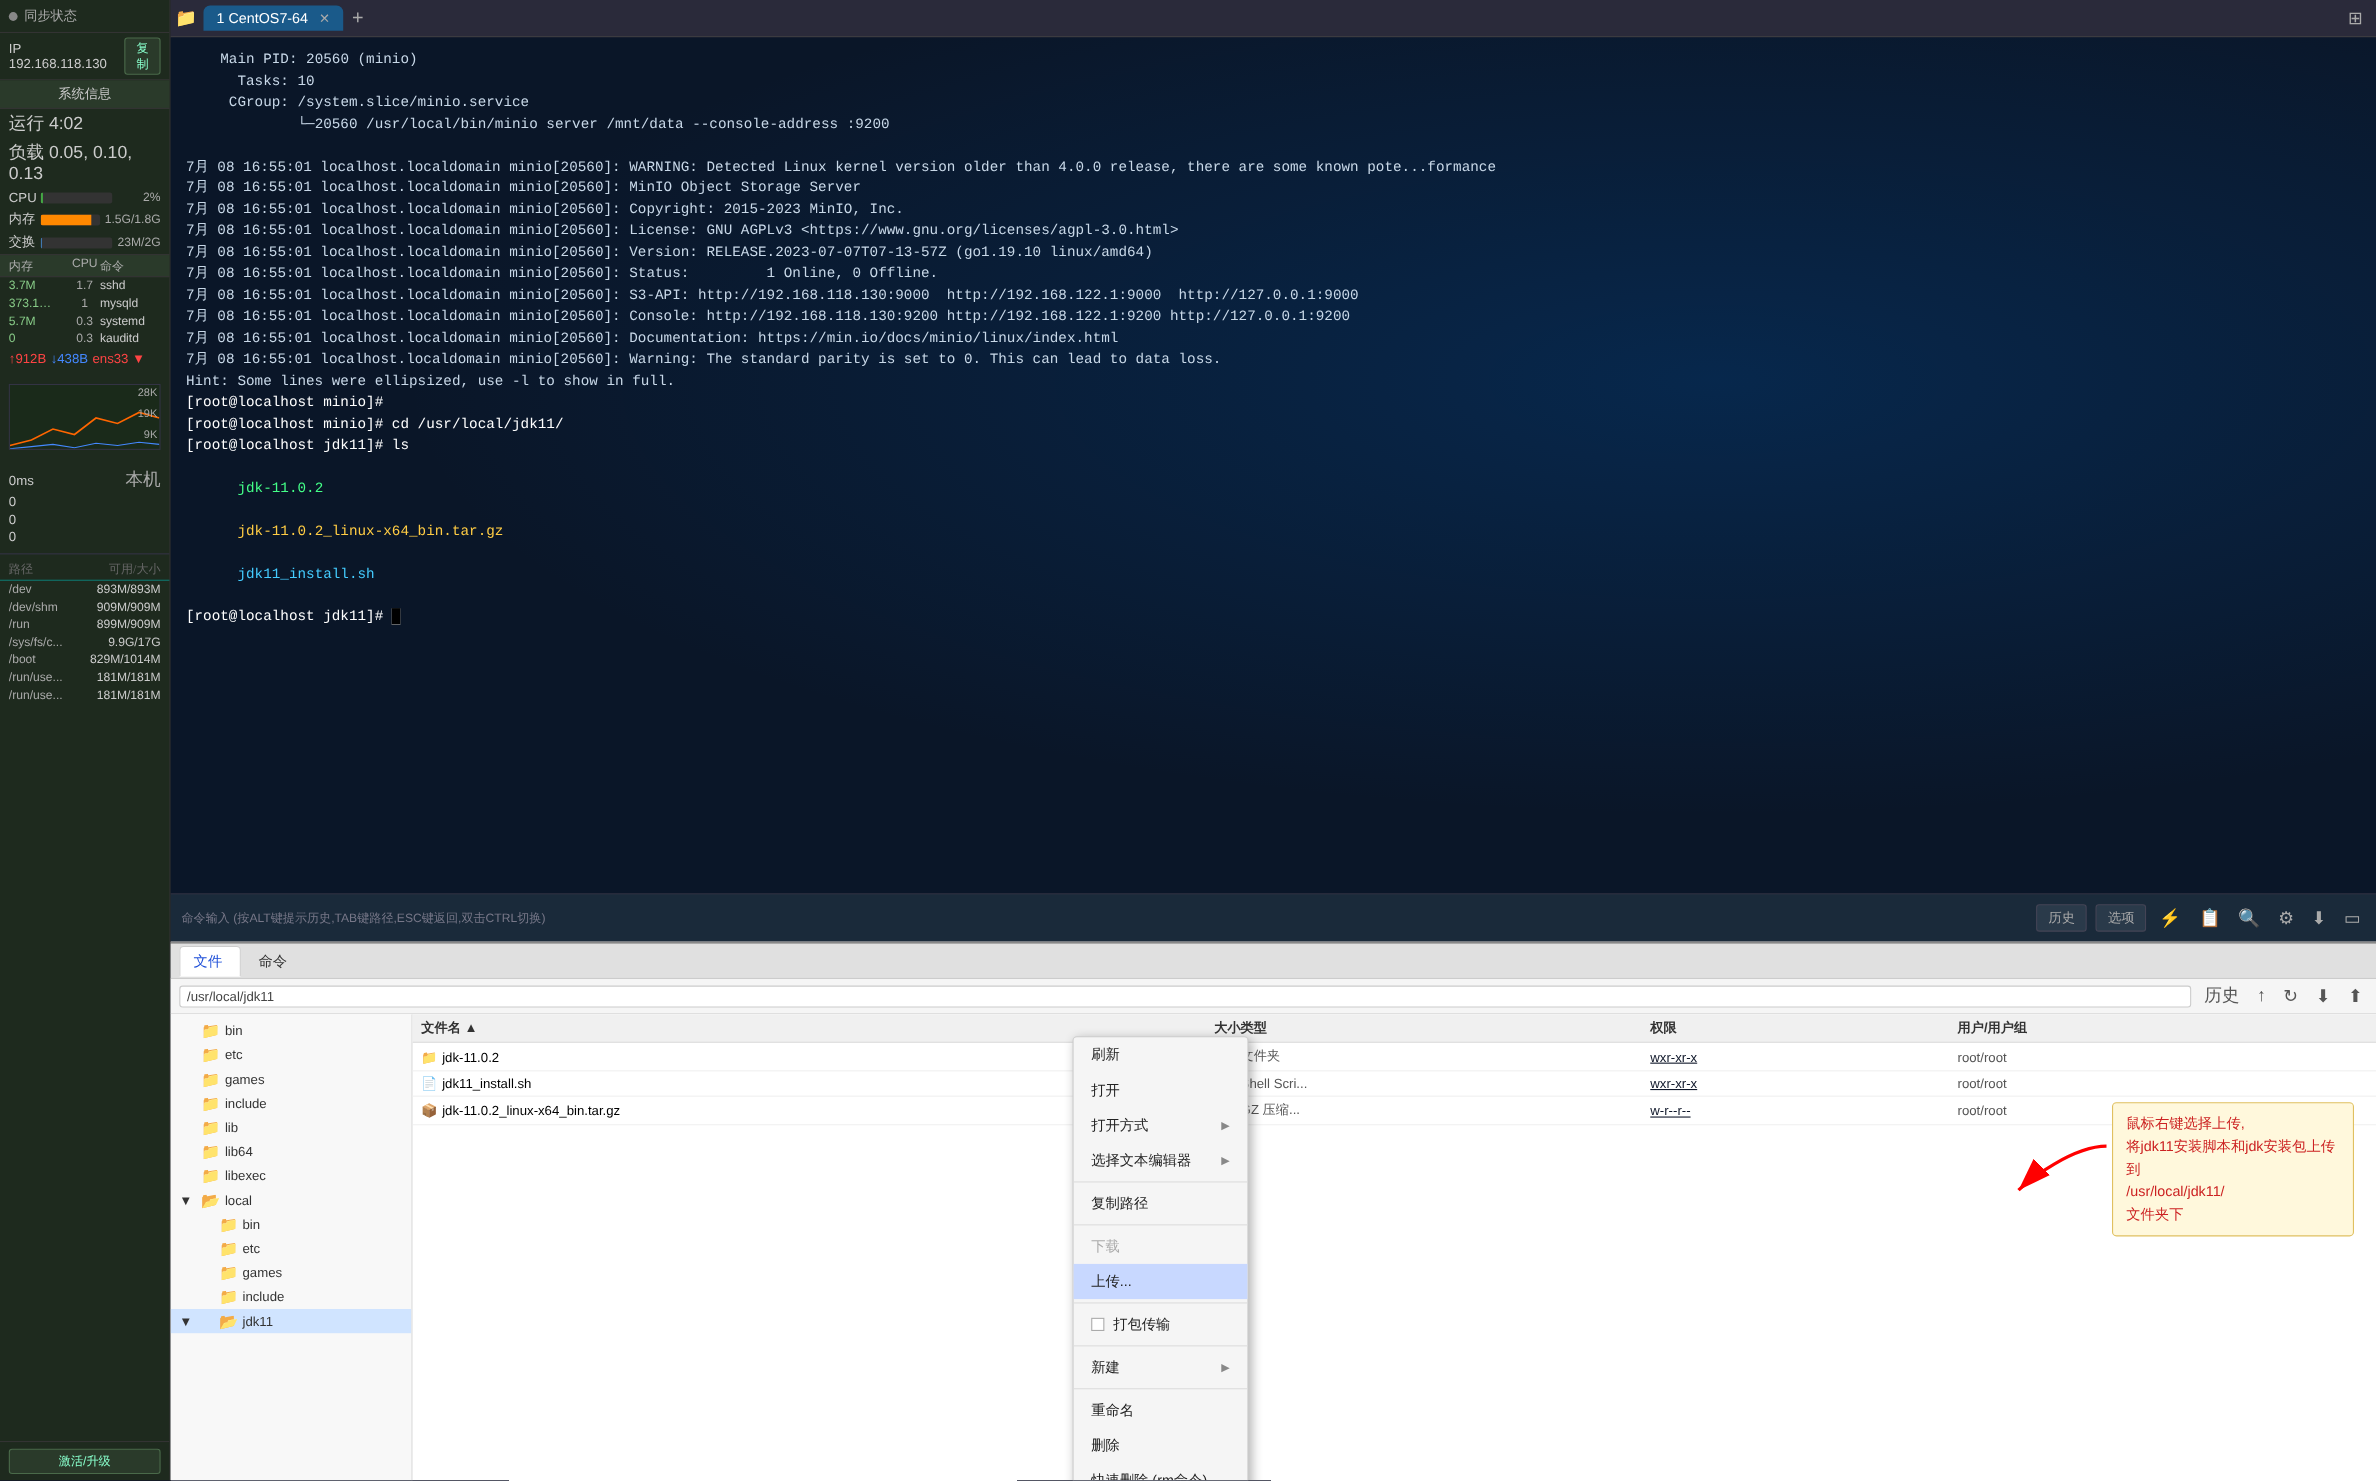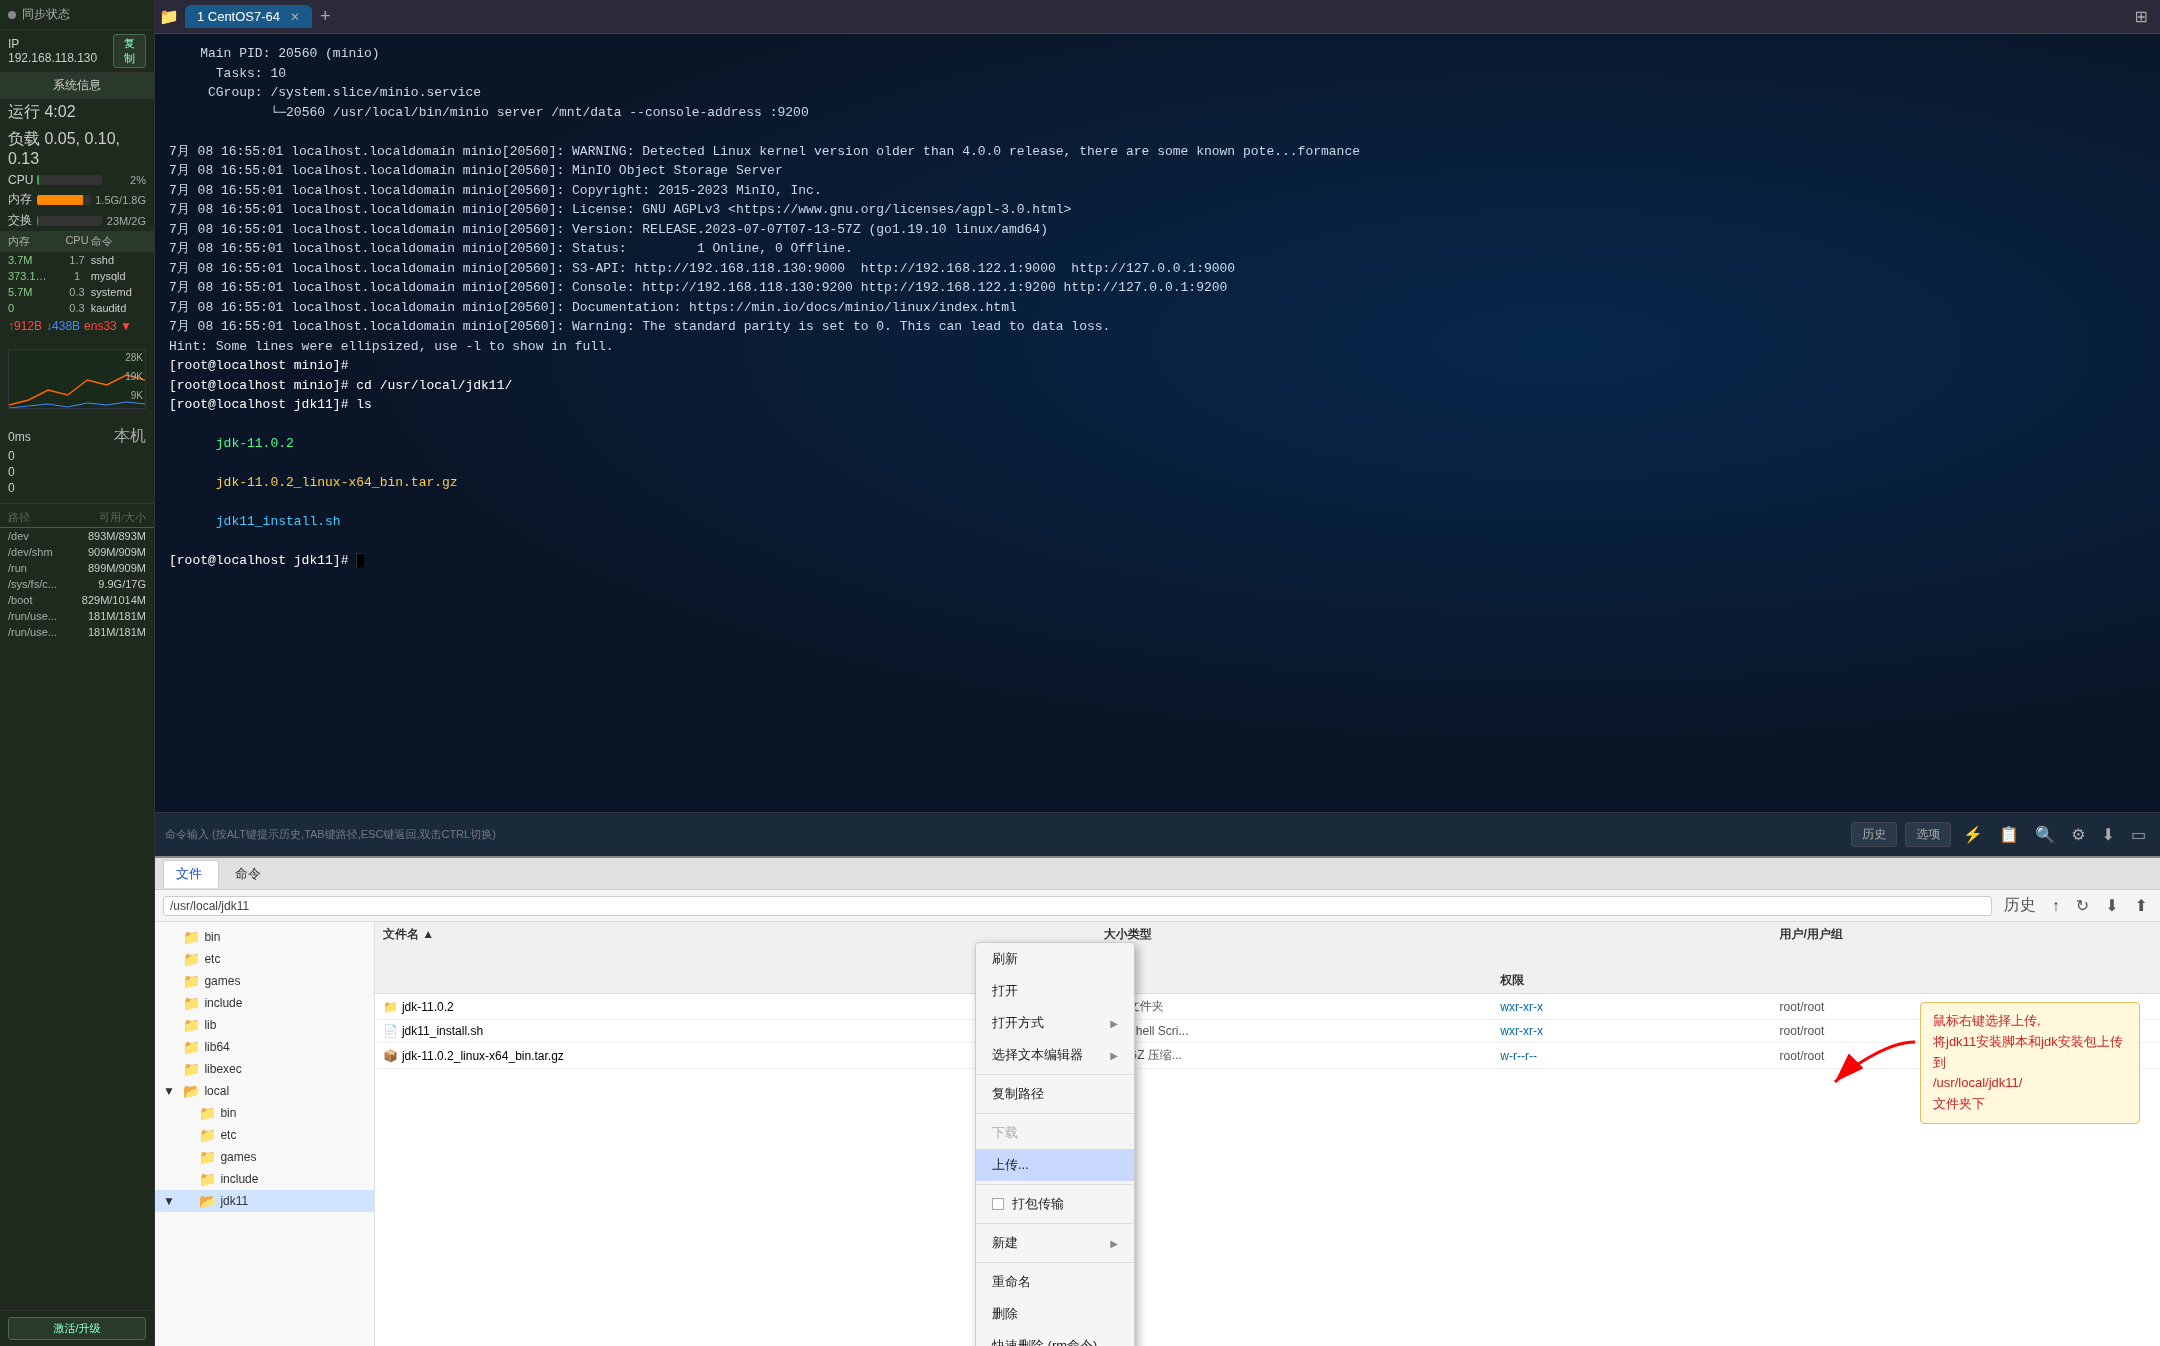--- a/index.html
+++ b/index.html
@@ -409,34 +409,34 @@
       background: #f0f0f0;
       border-bottom: 1px solid #ddd;
       font-weight: bold;
       color: #333;
       position: sticky;
       top: 0;
     }
     .file-list-header .col-name { flex: 3; }
     .file-list-header .col-size { flex: 1; text-align: right; }
     .file-list-header .col-type { flex: 2; }
-    .file-list-header .col-perm { flex: 1.5; margin-top: 46px; }
+    .file-list-header .col-perm { flex: 1.5; }
     .file-list-header .col-user { flex: 2; }
 
     .file-row {
       display: flex;
       align-items: center;
       padding: 4px 8px;
       border-bottom: 1px solid #f0f0f0;
       cursor: pointer;
     }
     .file-row .col-name { flex: 3; display: flex; align-items: center; gap: 4px; }
     .file-row .col-size { flex: 1; text-align: right; color: #555; }
     .file-row .col-type { flex: 2; color: #555; }
-    .file-row .col-perm { flex: 1.5; color: #0369a1; }
+    .file-row .col-perm { flex: 1.5; color: #0f172a; text-decoration: underline; }
     .file-row .col-user { flex: 2; color: #555; }
     .file-icon-folder { color: #f0a030; }
     .file-icon-file { color: #555; }
 
     
     .context-menu {
       position: absolute;
       left: 820px;
       top: 20px;
       width: 160px;

